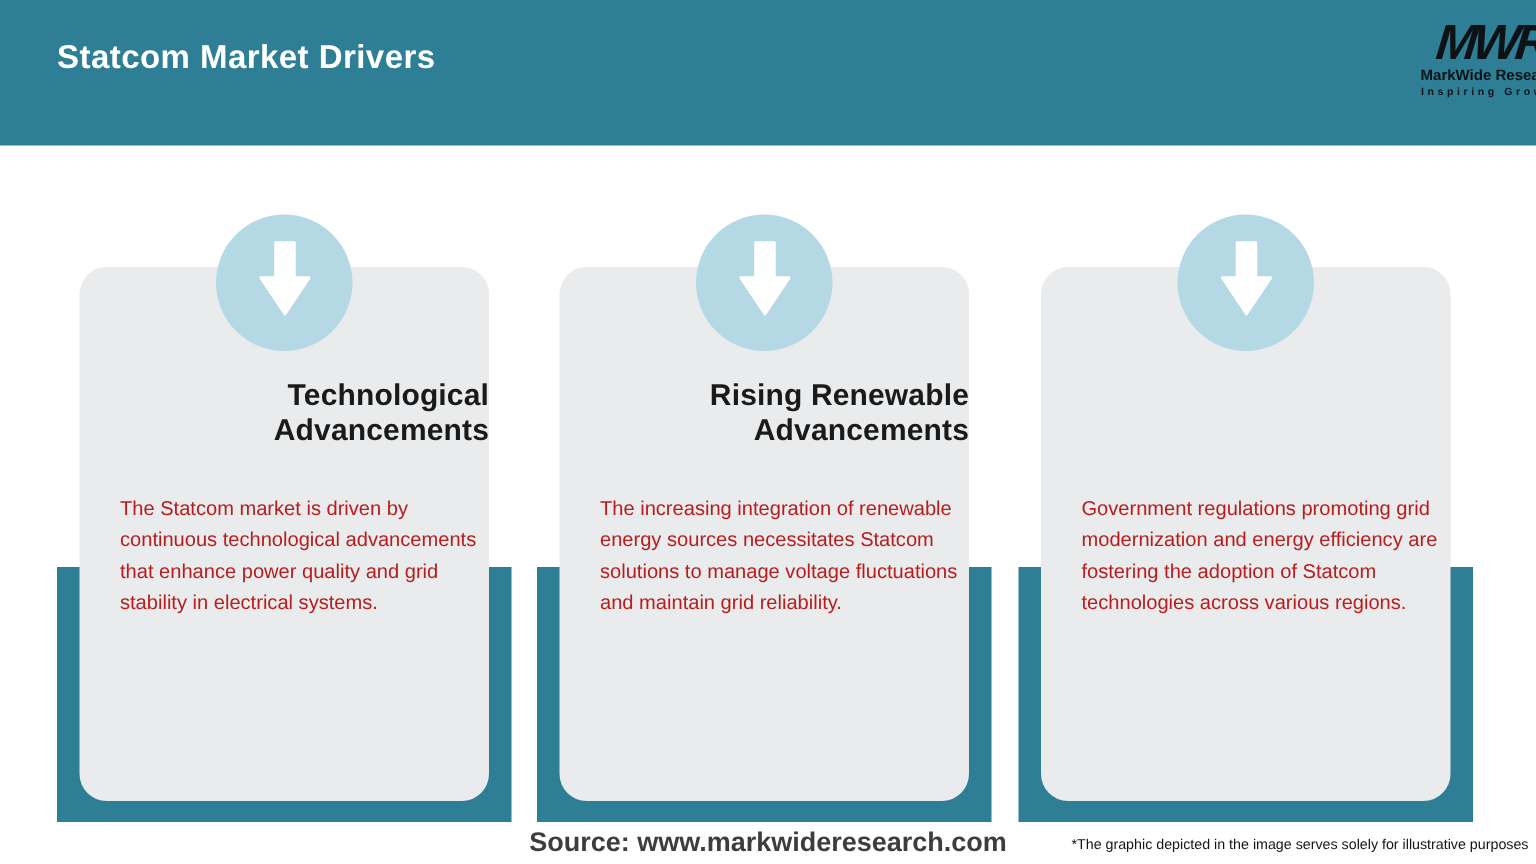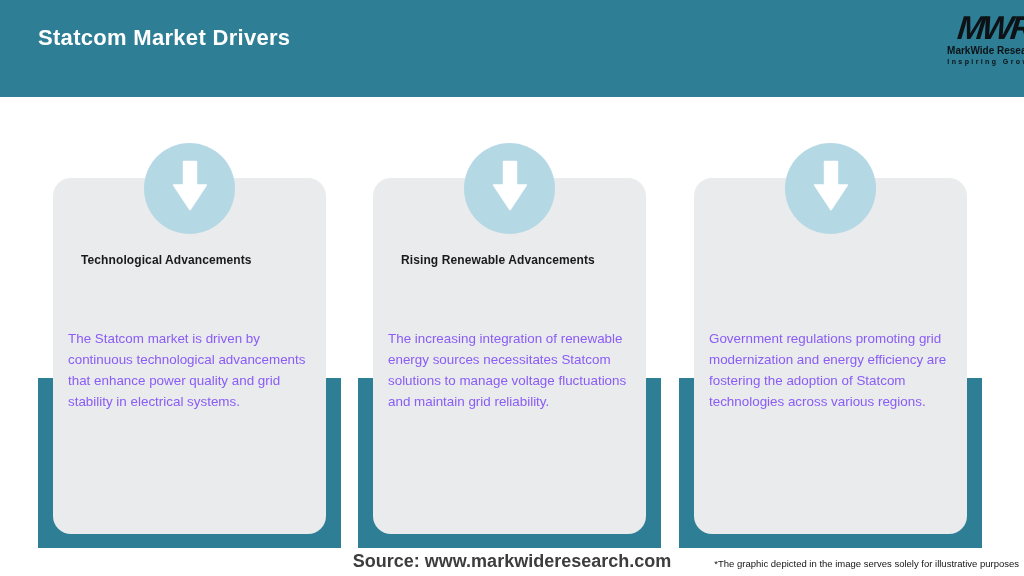--- a/index.html
+++ b/index.html
@@ -68,29 +68,28 @@
     position: absolute; left: 106px; top: 143px;
     width: 91px; height: 91px;
     border-radius: 50%;
     background: #b5d8e5;
     display: flex; align-items: center; justify-content: center;
   }
   .icon-circle svg { display: block; transform: translateY(-3px); }
   .card-title {
     position: absolute; left: 0; top: 75px;
     width: 100%;
-    text-align: left;
-    font-size: 12px; font-weight: bold; color: #1a1a1a;
+    text-align: right;
+    font-size: 20px; font-weight: bold; color: #1a1a1a;
     letter-spacing: 0.1px;
-    margin-left: 28px;
   }
   .card-body {
-    position: absolute; left: 15px; top: 150px;
+    position: absolute; left: 27px; top: 150px;
     width: 248px;
-    font-size: 13.4px; line-height: 21px; color: #8b5cf6;
+    font-size: 13.4px; line-height: 21px; color: #b91c1c;
   }
   
   .source-text {
     position: absolute; left: 0; bottom: 4px;
     width: 1024px; text-align: center;
     font-size: 18px; font-weight: bold; color: #3d3d3d;
   }
   .disclaimer-text {
     position: absolute; right: 5px; bottom: 7px;
     font-size: 9.5px; color: #141414; margin-top: 20px;

